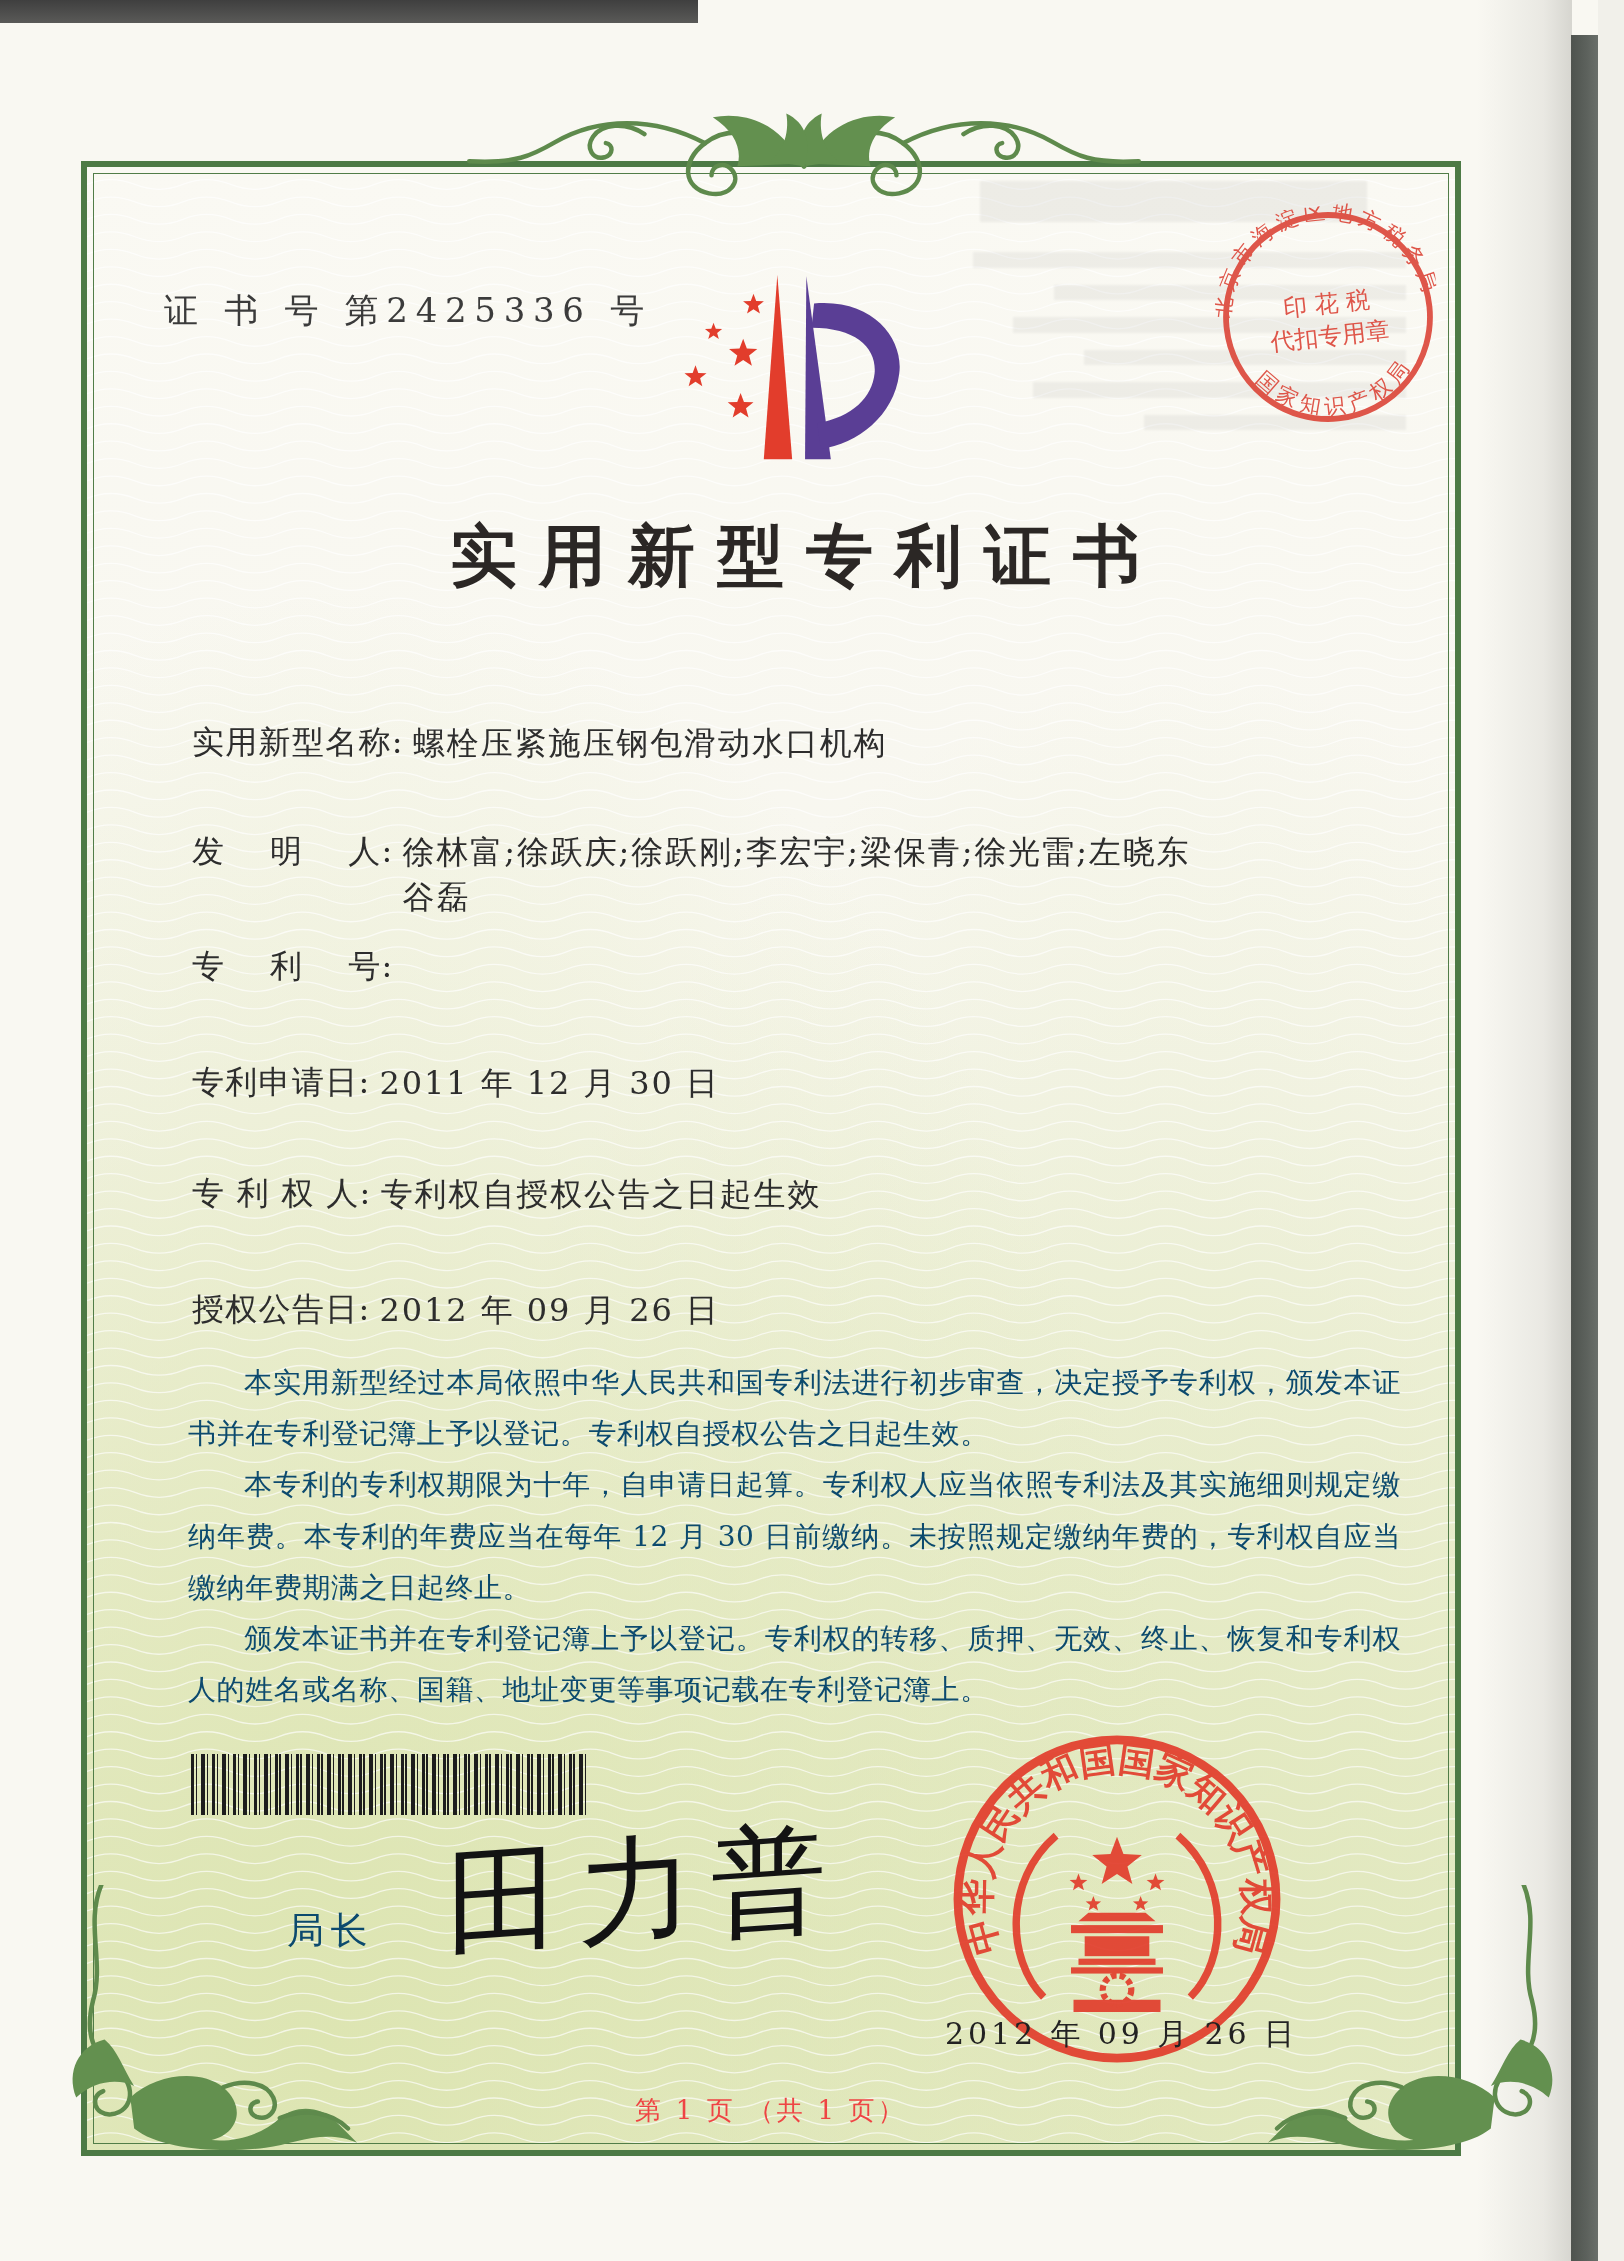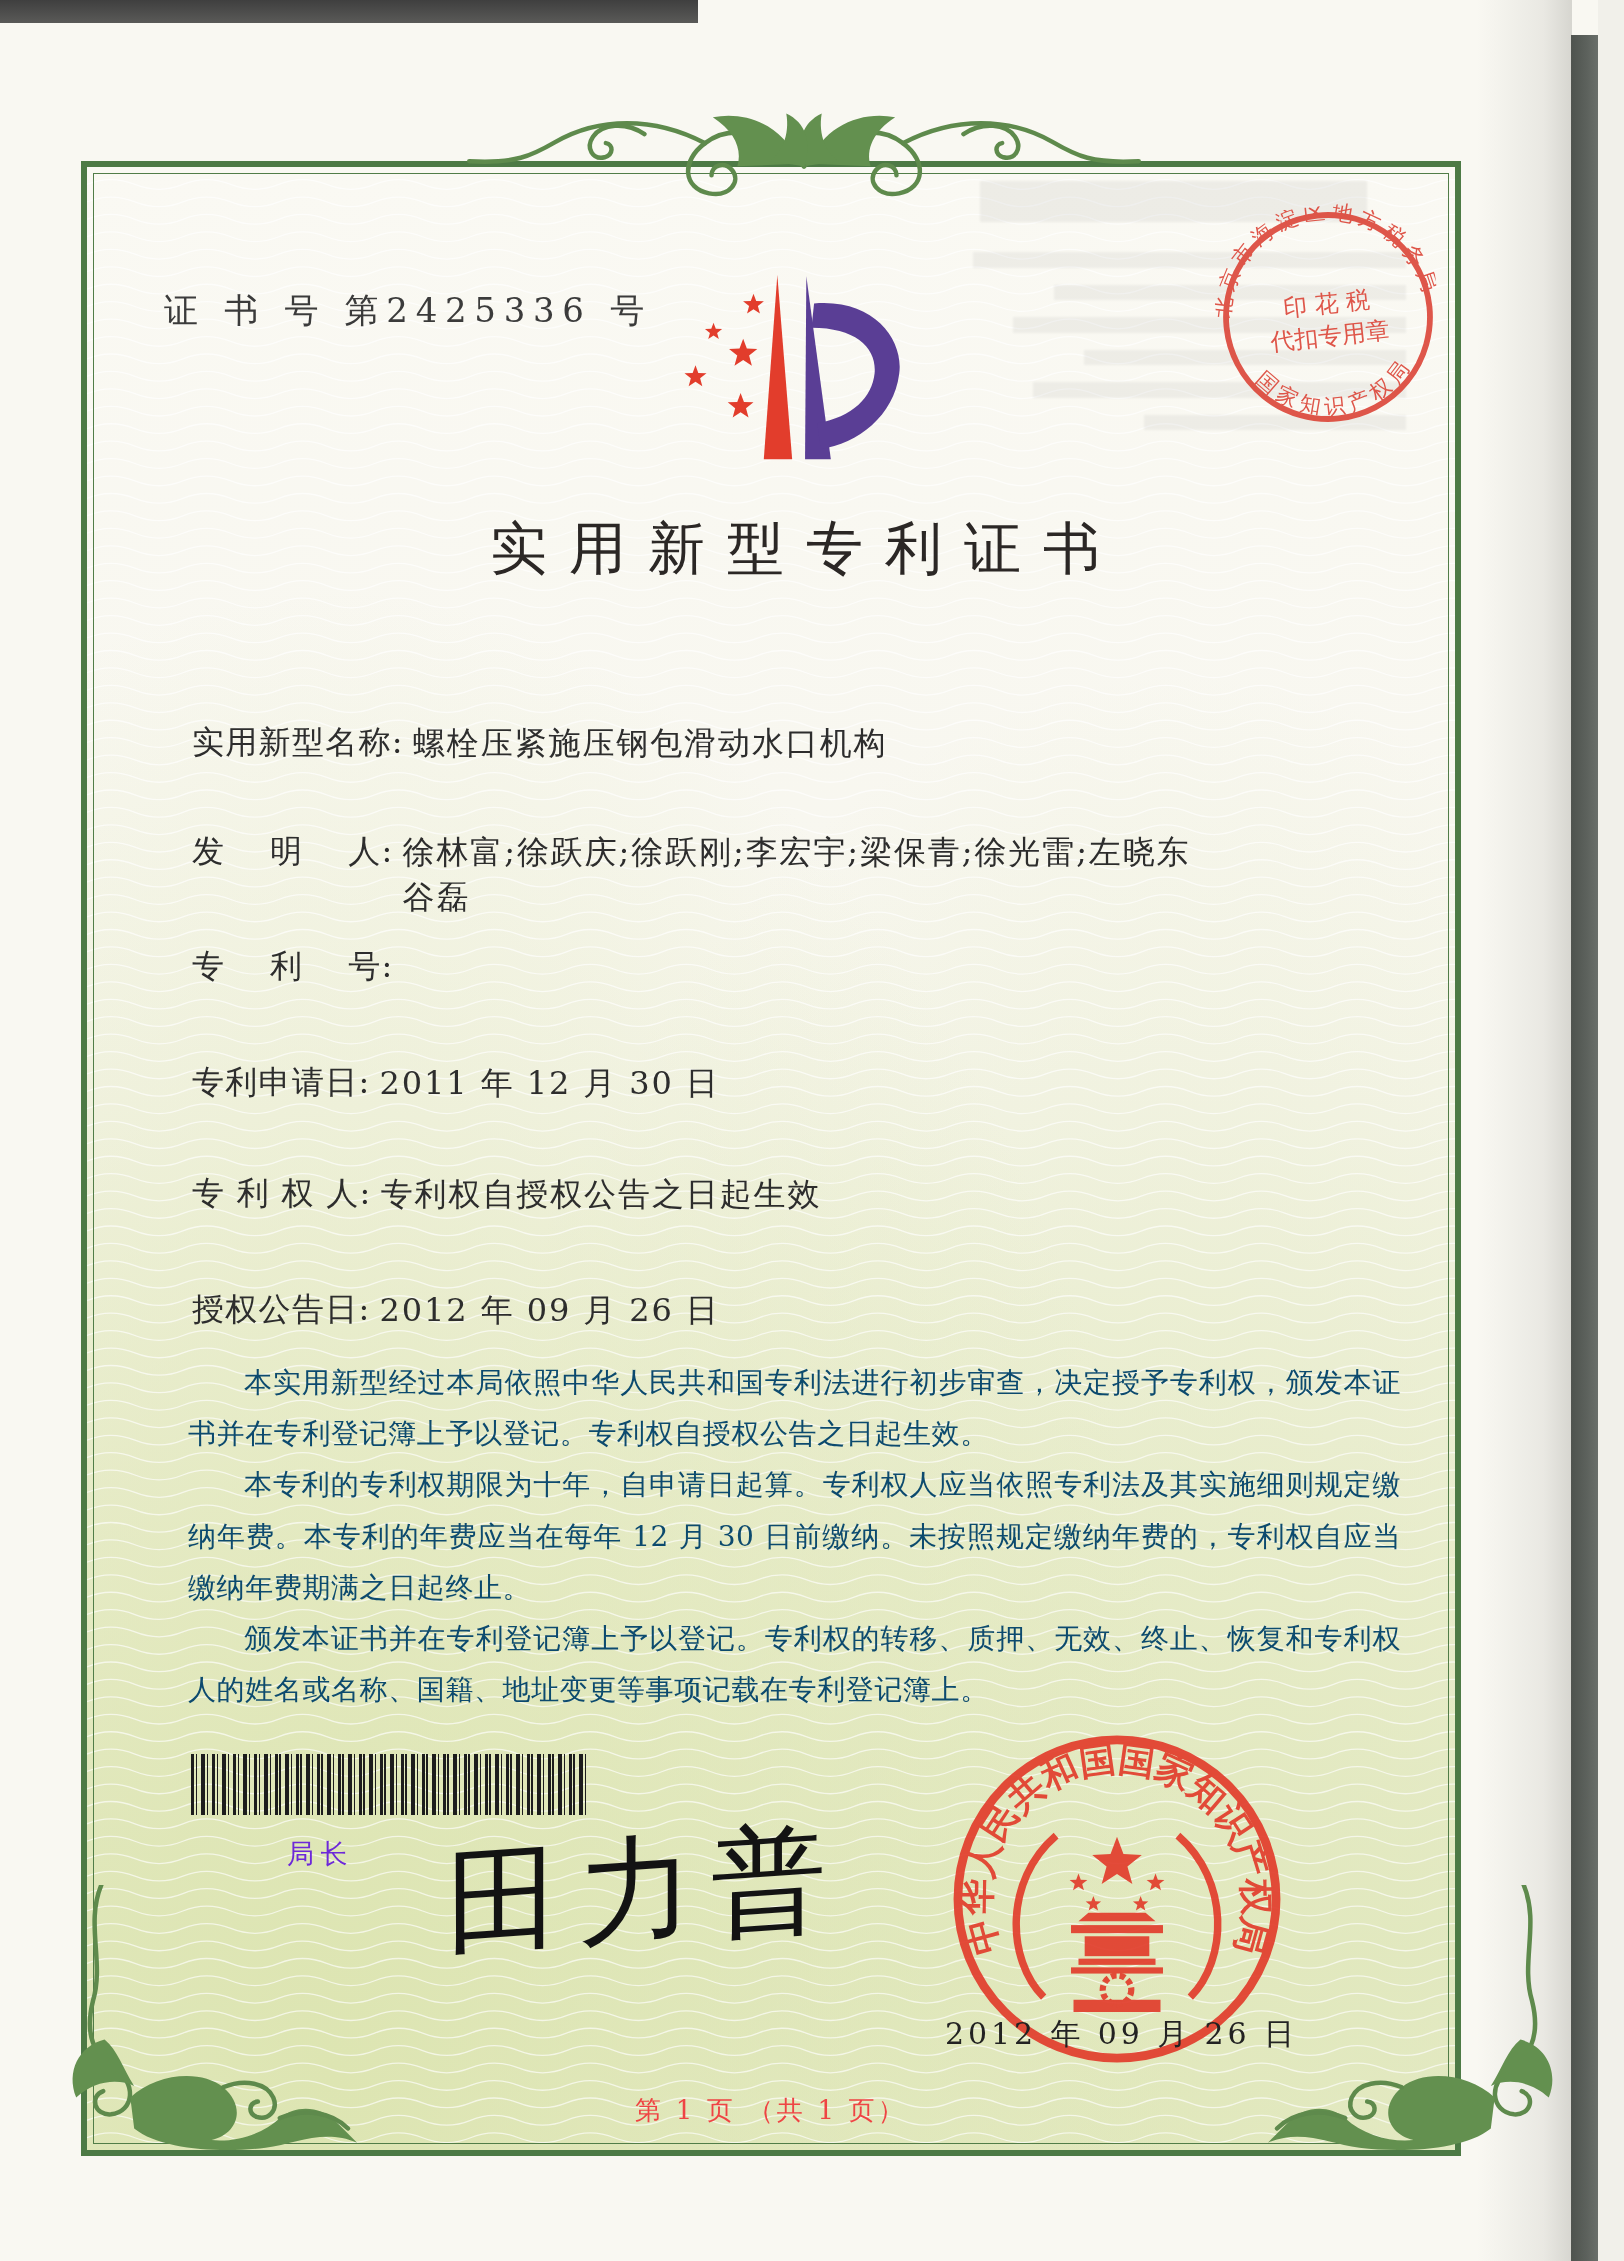--- a/index.html
+++ b/index.html
@@ -26,32 +26,32 @@
   svg.waves{position:absolute;left:0;top:0;width:100%;height:100%;}
   svg.waves path{fill:none;stroke:#ffffff;stroke-width:2;opacity:.65;}
   
   .ghost{position:absolute;left:922px;top:181px;width:503px;height:658px;opacity:.065;filter:blur(1.3px);transform:scaleX(-1);}
   .ghost .g-title{height:41px;background:#444;margin:0 58px 30px 58px;}
   .ghost .g-line{height:15.5px;background:#555;margin:17px 19.3px;}
   
   .cert-no{position:absolute;left:164px;top:288px;font-size:34px;letter-spacing:7.7px;color:#3b3b3b;}
   .logo{position:absolute;left:645px;top:266px;width:255px;height:203px;}
   .title{position:absolute;left:303px;top:511px;width:1006px;text-align:center;
-         font-size:57px;font-weight:400;letter-spacing:22px;color:#2b2725;}
+         font-size:67px;font-weight:700;letter-spacing:22px;color:#2b2725;}
   .frow{position:absolute;left:192px;display:flex;align-items:flex-start;font-size:32px;color:#2d2d2d;}
   .flabel{flex:none;letter-spacing:1.3px;margin-right:9px;}
   .fvalue{white-space:pre-line;letter-spacing:1.9px;line-height:1.42;max-width:1006px;}
   .r1{top:721px}.r2{top:830px}.r3{top:945px}.r4{top:1061px}.r5{top:1172px}.r6{top:1288px}
   .paras{position:absolute;left:188px;top:1357px;width:1213px;font-size:28px;line-height:1.83;
          color:#0c4a6e;text-align:justify;letter-spacing:0.6px;}
   .paras p{margin:0;text-indent:2em;}
   .barcode{position:absolute;left:191px;top:1754px;width:398px;height:61px;
      background:repeating-linear-gradient(90deg,#1d1d1d 0 2.6px,transparent 2.6px 4.5px,#1d1d1d 4.5px 5.8px,
        transparent 5.8px 9.7px,#1d1d1d 9.7px 14px,transparent 14px 16px,#1d1d1d 16px 17.4px,transparent 17.4px 21px);}
-  .director{position:absolute;left:287px;top:1836px;font-size:27px;letter-spacing:6.4px;color:#6d28d9;}
+  .director{position:absolute;left:287px;top:1906px;font-size:37px;letter-spacing:6.4px;color:#0c4a6e;}
   .signature{position:absolute;left:445px;top:1813px;font-size:116px;letter-spacing:17px;color:#131313;
      transform:rotate(-4deg) skewX(-4deg);font-weight:500;}
   .seal{position:absolute;left:943px;top:1725px;width:348px;height:348px;opacity:.92;}
   .seal-date{position:absolute;left:928px;top:2014px;width:387px;text-align:center;
      font-size:30px;letter-spacing:3.9px;color:#222;}
   .tax-stamp{position:absolute;left:1217px;top:206px;width:222px;height:222px;opacity:.9;transform:rotate(-6deg);}
   .footer{position:absolute;left:81px;top:2093px;width:1380px;text-align:center;
      font-size:26px;letter-spacing:3.2px;color:#ef4444;}
   .ornament-top{position:absolute;left:448px;top:89px;width:712px;height:145px;}
   .ornament-bl{position:absolute;left:40px;top:1885px;width:361px;height:277px;}

